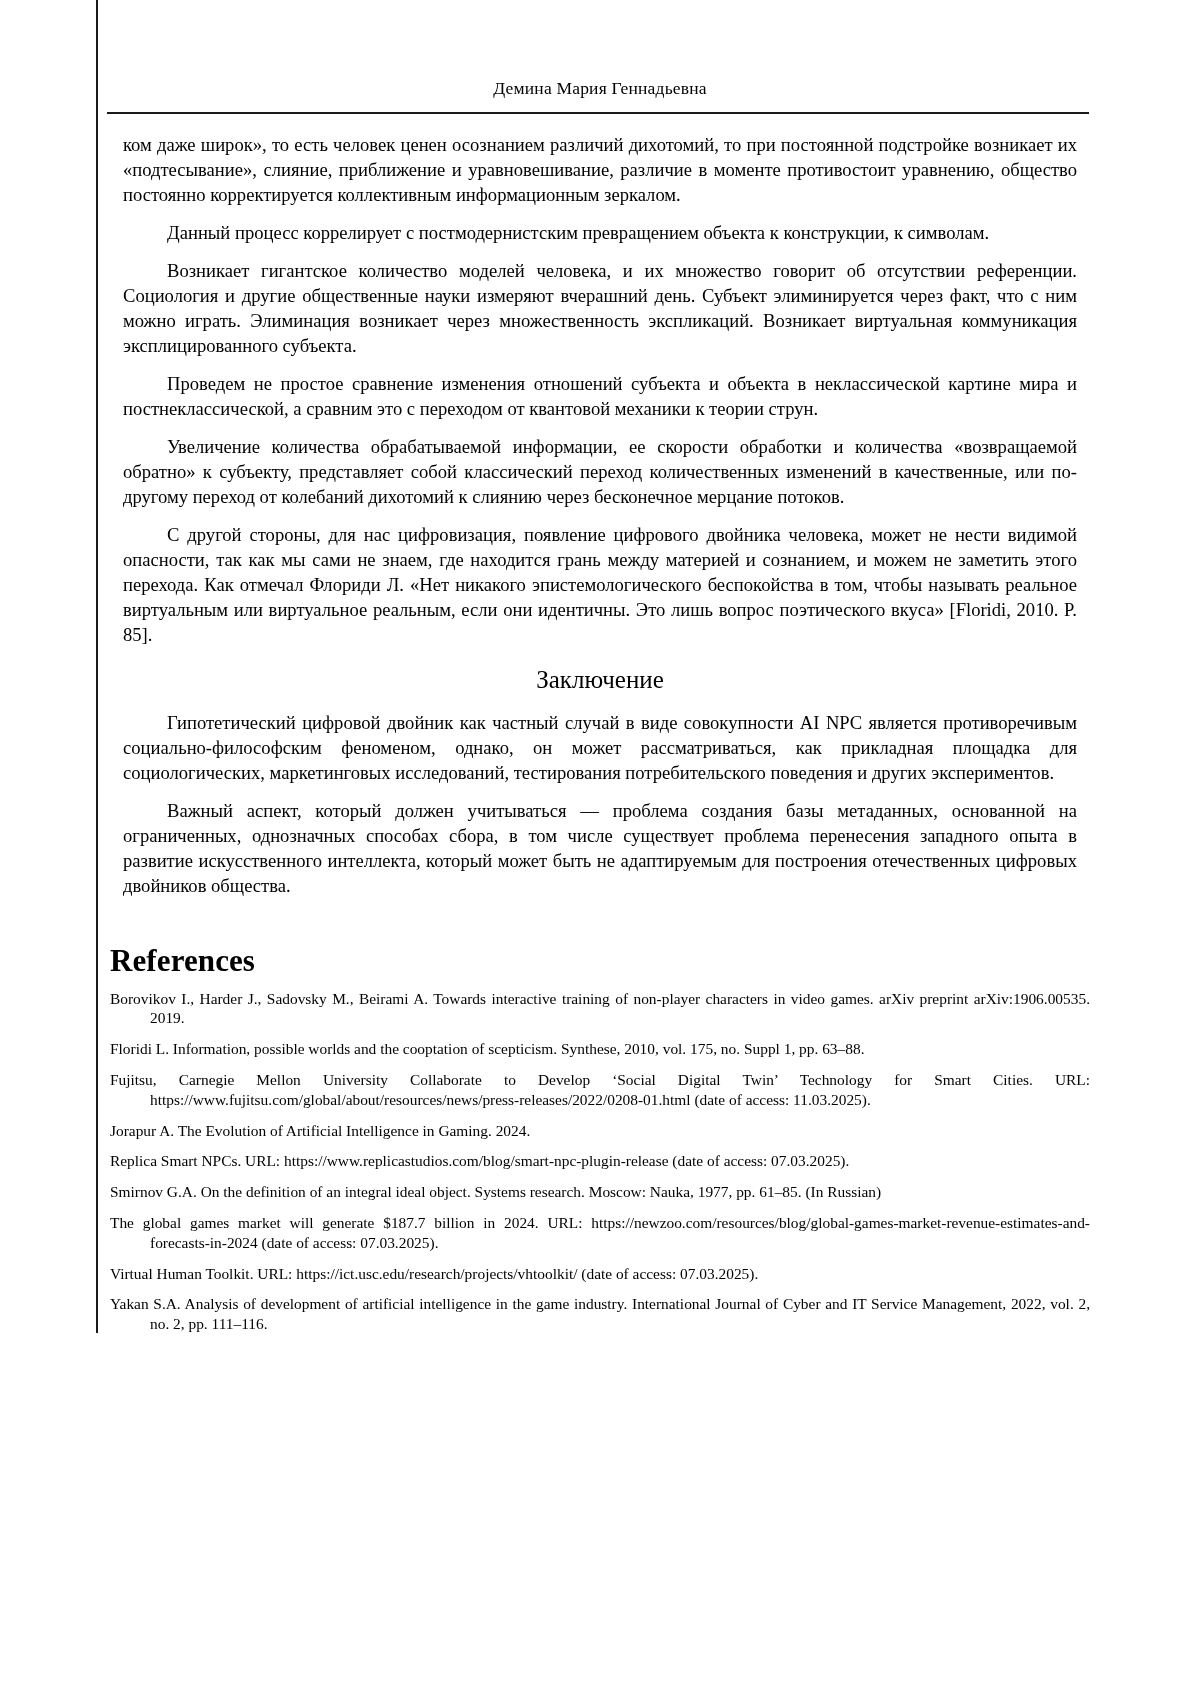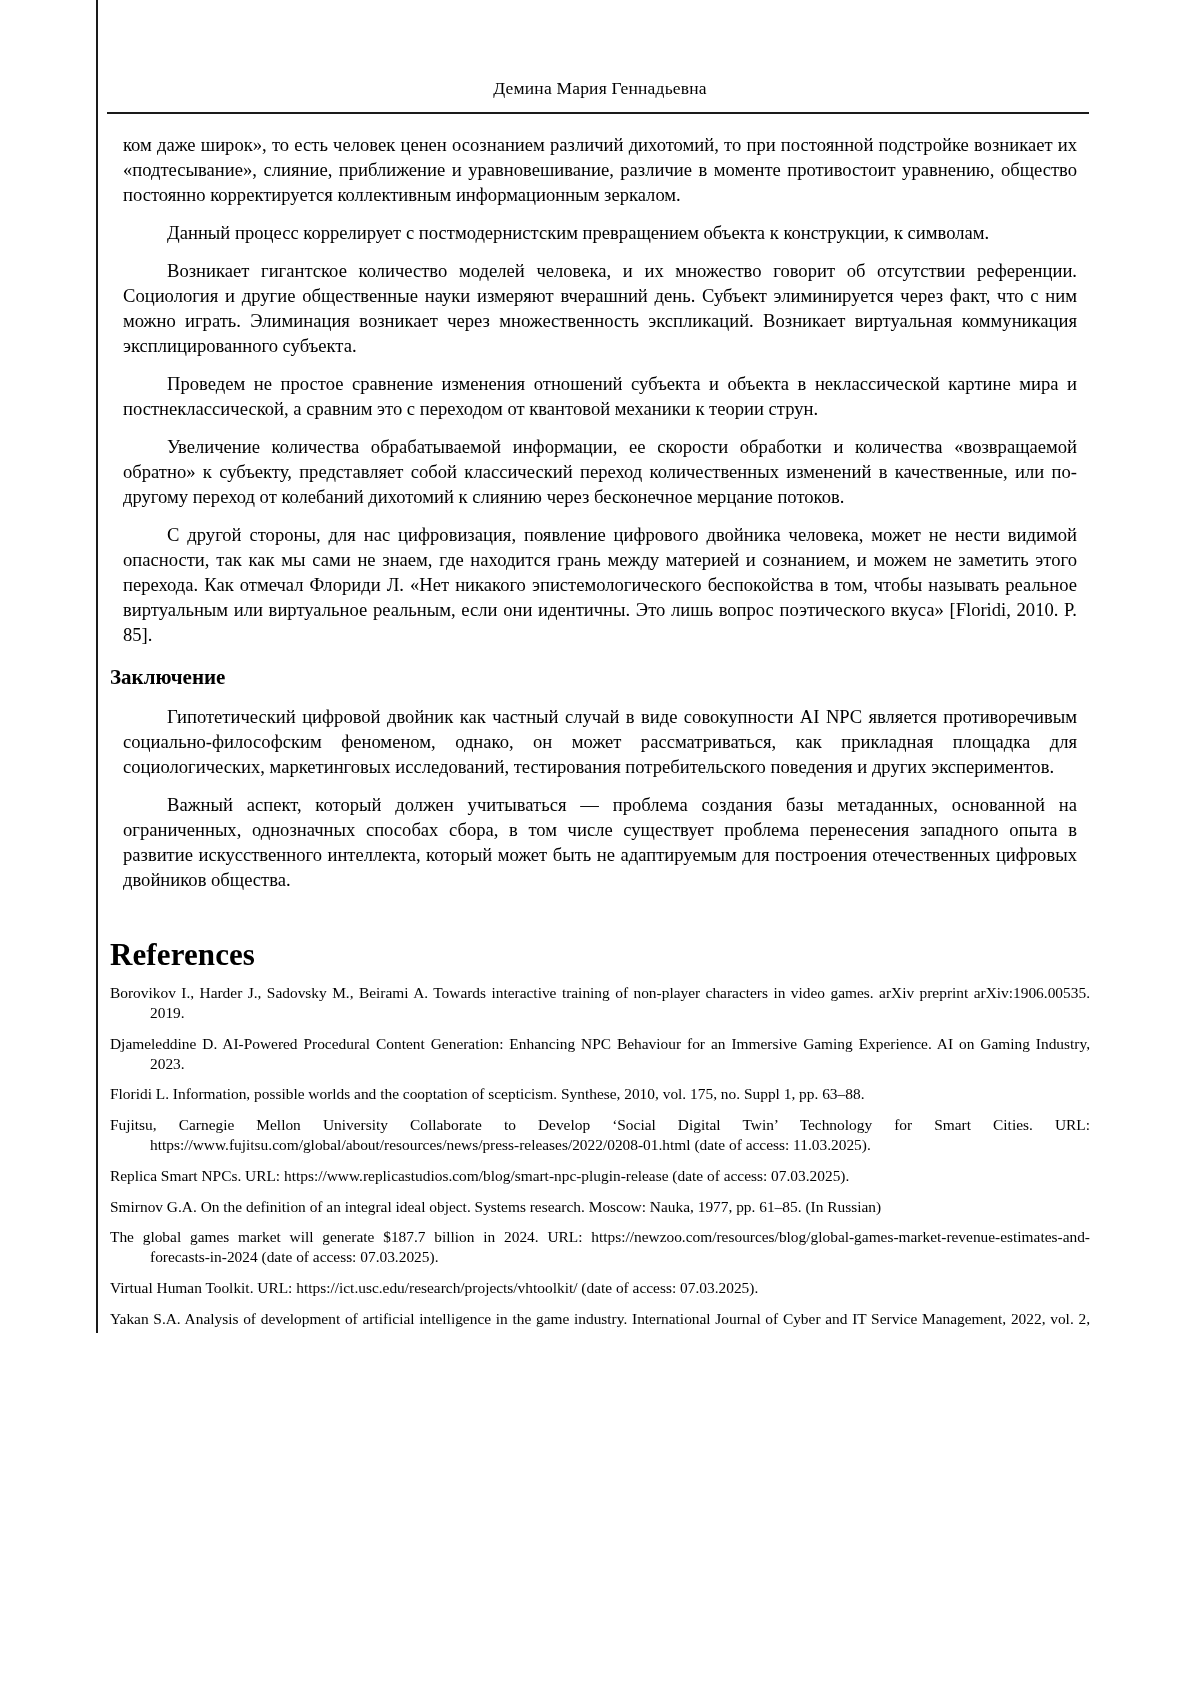--- a/index.html
+++ b/index.html
@@ -52,23 +52,23 @@
     hyphens: manual;
   }
   .body-text p {
     margin: 13px;
     text-indent: 44px;
   }
   .body-text p.noindent {
     text-indent: 0;
   }
   .section-title {
-    text-align: left;
-    font-weight: bold;
-    font-size: 21px;
+    text-align: center;
+    font-weight: normal;
+    font-size: 25px;
     margin: 16px 0 10px 0;
   }
   .refs-title {
     font-size: 31px;
     font-weight: bold;
     margin: 45px 0 10px 0;
     letter-spacing: 0.1px;
   }
   .ref-list {
     font-size: 15.4px;
@@ -131,23 +131,23 @@
       <div class="section-title">Заключение</div>
 
       <p>Гипотетический цифровой двойник как частный случай в виде совокупности AI NPC является противоречивым социально-философским феноменом, однако, он может рассматриваться, как прикладная площадка для социологических, маркетинговых исследований, тестирования потребительского поведения и других экспериментов.</p>
       <p>Важный аспект, который должен учитываться — проблема создания базы метаданных, основанной на ограниченных, однозначных способах сбора, в том числе существует проблема перенесения западного опыта в развитие искусственного интеллекта, который может быть не адаптируемым для построения отечественных цифровых двойников общества.</p>
     </div>
 
     <div class="refs-title">References</div>
 
     <div class="ref-list">
       <div class="ref-item">Borovikov I., Harder J., Sadovsky M., Beirami A. Towards interactive training of non-player characters in video games. arXiv preprint arXiv:1906.00535. 2019.</div>
-      <div class="ref-item">Djameleddine D. AI-Powered Procedural Content Generation: Enhancing NPC Behaviour for an Immersive Gaming Experience. AI on Gaming Industry, 2023.</div>
       <div class="ref-item">Floridi L. Information, possible worlds and the cooptation of scepticism. Synthese, 2010, vol. 175, no. Suppl 1, pp. 63–88.</div>
       <div class="ref-item">Fujitsu, Carnegie Mellon University Collaborate to Develop ‘Social Digital Twin’ Technology for Smart Cities. URL: https://www.fujitsu.com/global/about/resources/news/press-releases/2022/0208-01.html (date of access: 11.03.2025).</div>
+      <div class="ref-item">Jorapur A. The Evolution of Artificial Intelligence in Gaming. 2024.</div>
       <div class="ref-item">Replica Smart NPCs. URL: https://www.replicastudios.com/blog/smart-npc-plugin-release (date of access: 07.03.2025).</div>
       <div class="ref-item">Smirnov G.A. On the definition of an integral ideal object. Systems research. Moscow: Nauka, 1977, pp. 61–85. (In Russian)</div>
       <div class="ref-item">The global games market will generate $187.7 billion in 2024. URL: https://newzoo.com/resources/blog/global-games-market-revenue-estimates-and-forecasts-in-2024 (date of access: 07.03.2025).</div>
       <div class="ref-item">Virtual Human Toolkit. URL: https://ict.usc.edu/research/projects/vhtoolkit/ (date of access: 07.03.2025).</div>
       <div class="ref-item">Yakan S.A. Analysis of development of artificial intelligence in the game industry. International Journal of Cyber and IT Service Management, 2022, vol. 2, no. 2, pp. 111–116.</div>
       <div class="ref-item">Yannakakis G.N. Game AI revisited. Proceedings of the 9th conference on Computing Frontiers, 2012, pp. 285–292.</div>
     </div>
 
   </div>
 

